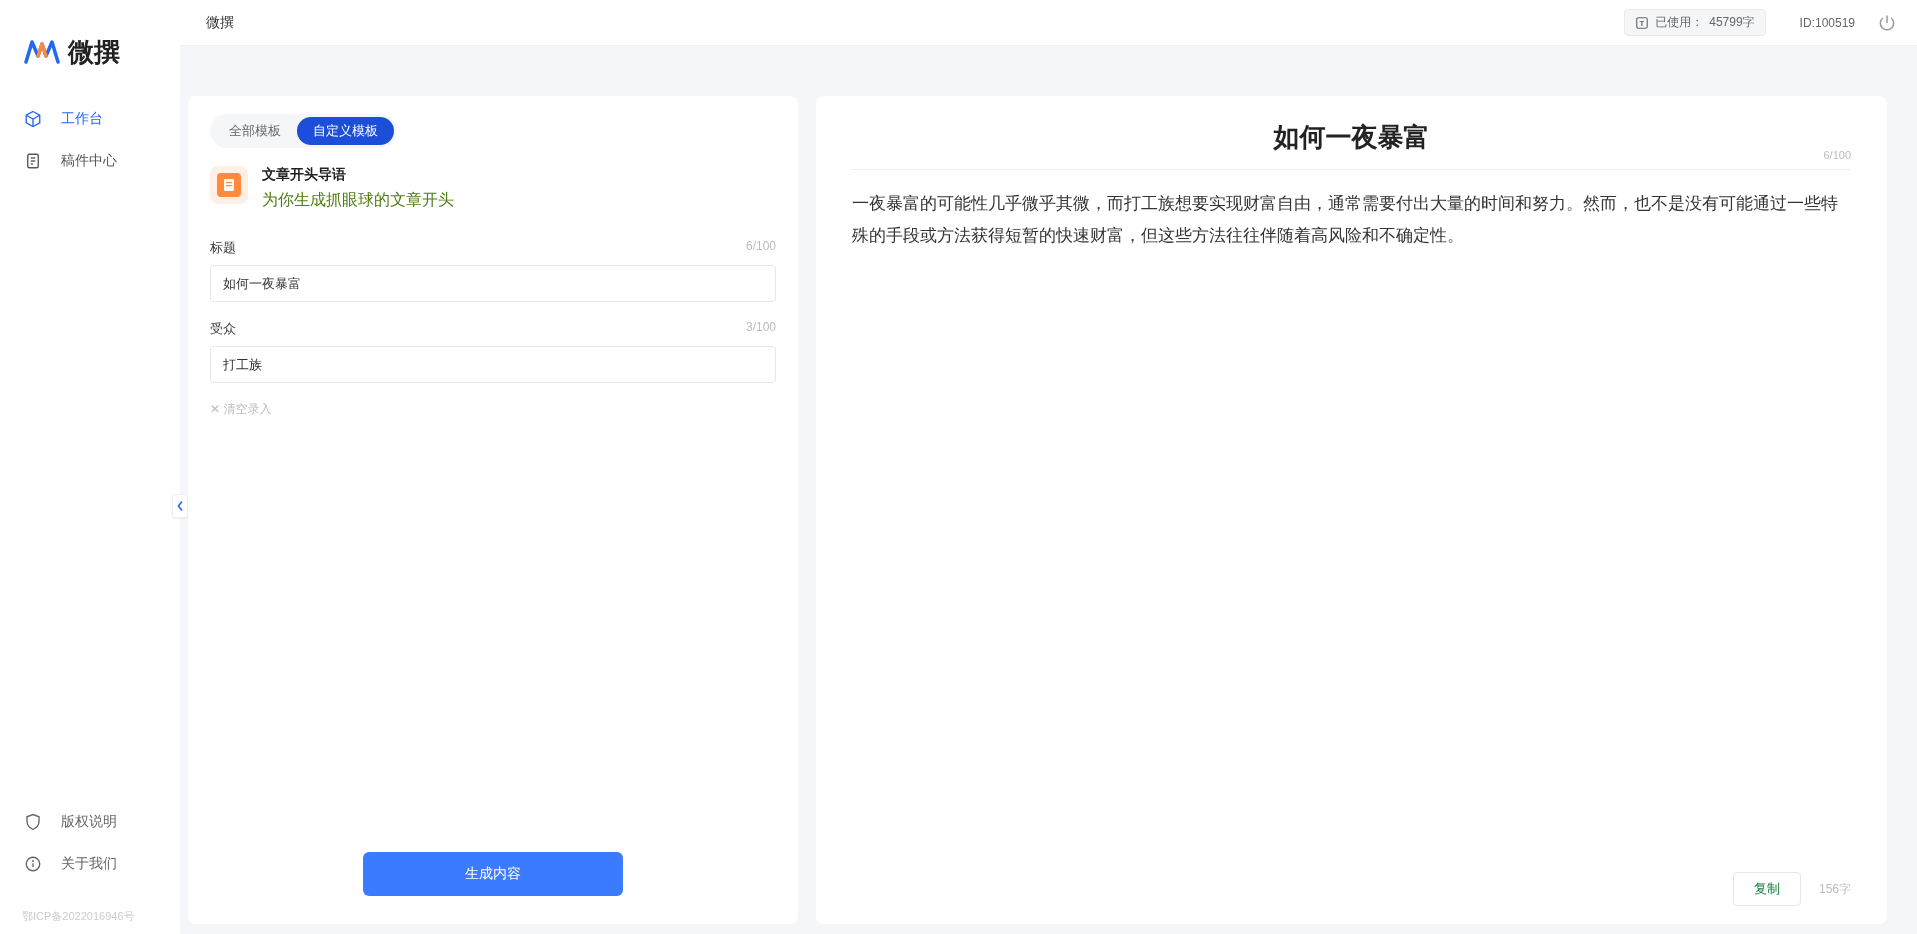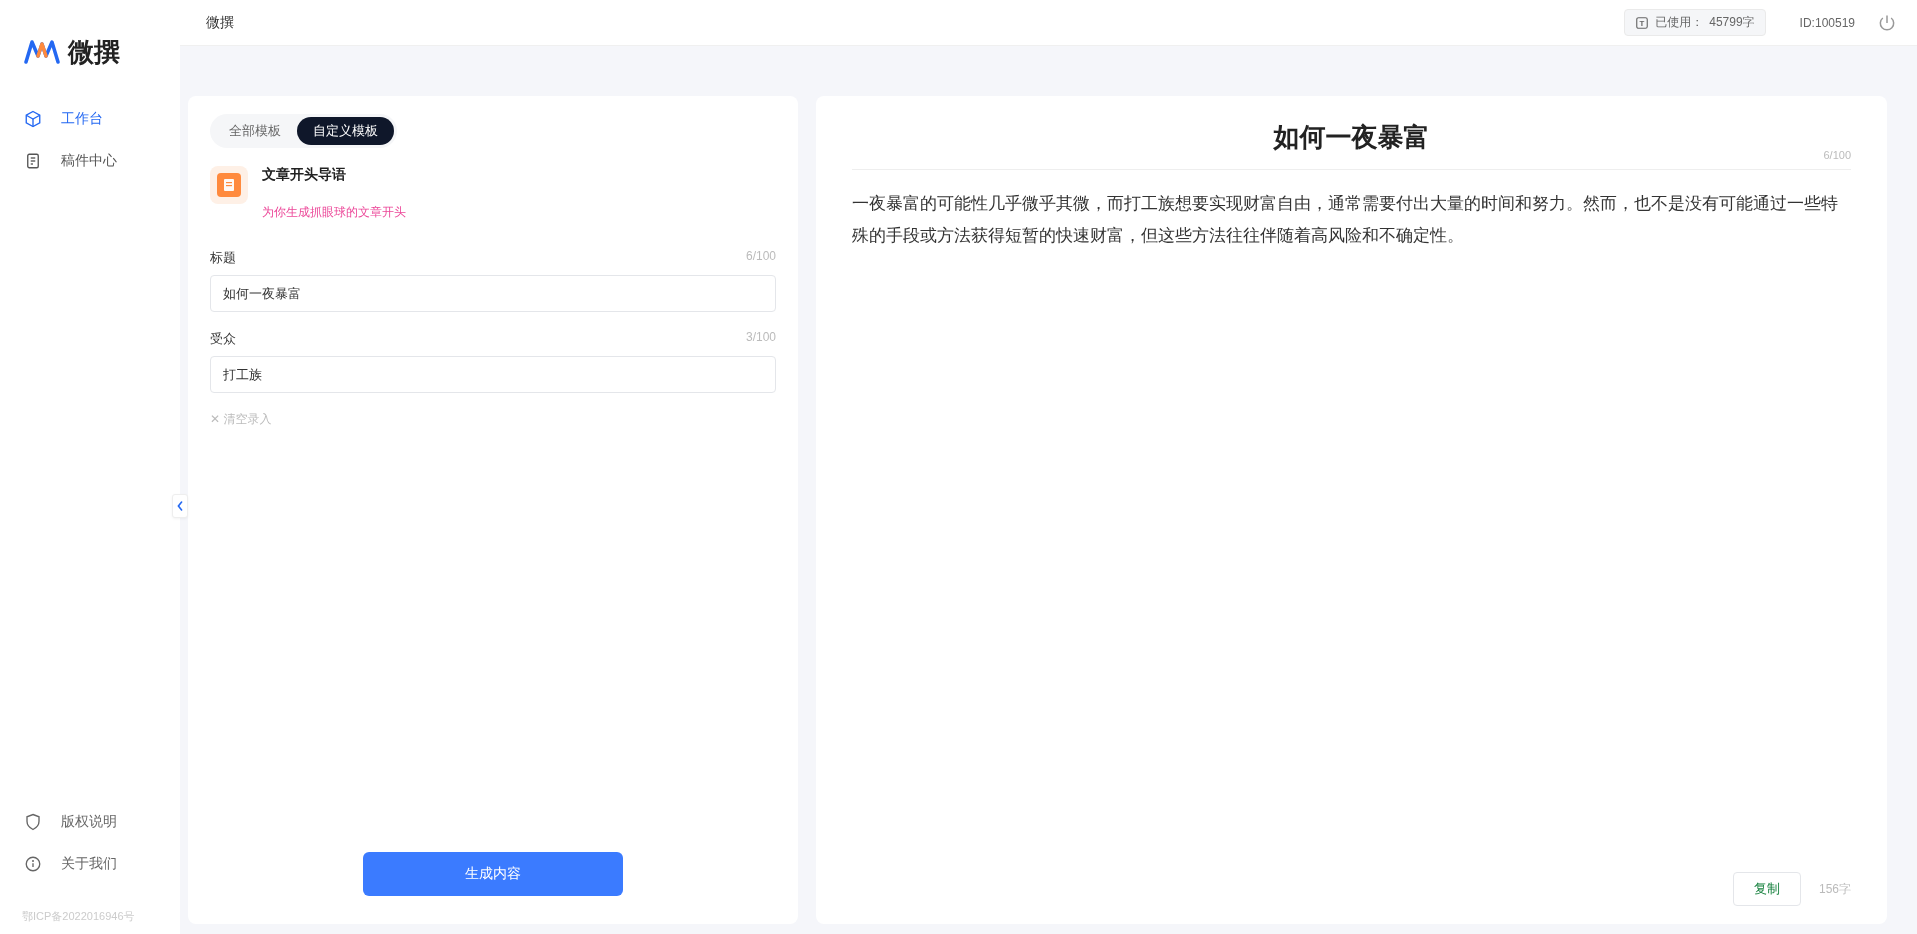--- a/index.html
+++ b/index.html
@@ -166,21 +166,21 @@
     }
     .tab-pill {
       padding: 5px 16px;
       border-radius: 16px;
       font-size: 13px;
       cursor: pointer;
       color: #666;
       text-align: right;
     }
     .tab-pill.active {
-      background: #0f172a;
+      background: #1d4ed8;
       color: #fff;
     }
     .template-header {
       display: flex;
       align-items: flex-start;
       gap: 14px;
       margin-bottom: 28px;
     }
     .template-icon {
       width: 38px;
@@ -199,25 +199,25 @@
       display: flex;
       align-items: center;
       justify-content: center;
       color: #fff;
       font-size: 14px;
     }
     .template-meta .tmpl-title {
       font-size: 14px;
       font-weight: 600;
       color: #222;
-      margin-bottom: 20px;
+      margin-bottom: 6px;
     }
     .template-meta .tmpl-desc {
-      font-size: 12px;
-      color: #ec4899;
+      font-size: 16px;
+      color: #4d7c0f;
     }
     .form-group {
       margin-bottom: 18px;
     }
     .form-label-row {
       display: flex;
       justify-content: space-between;
       margin-bottom: 8px;
     }
     .form-label {

